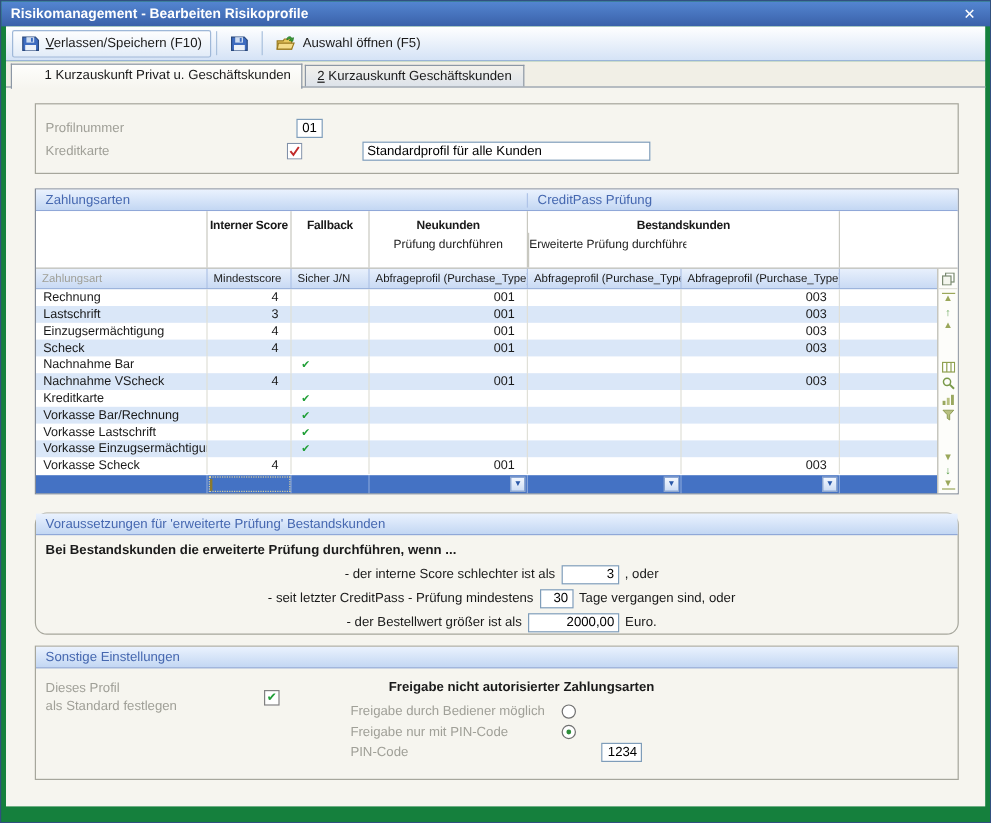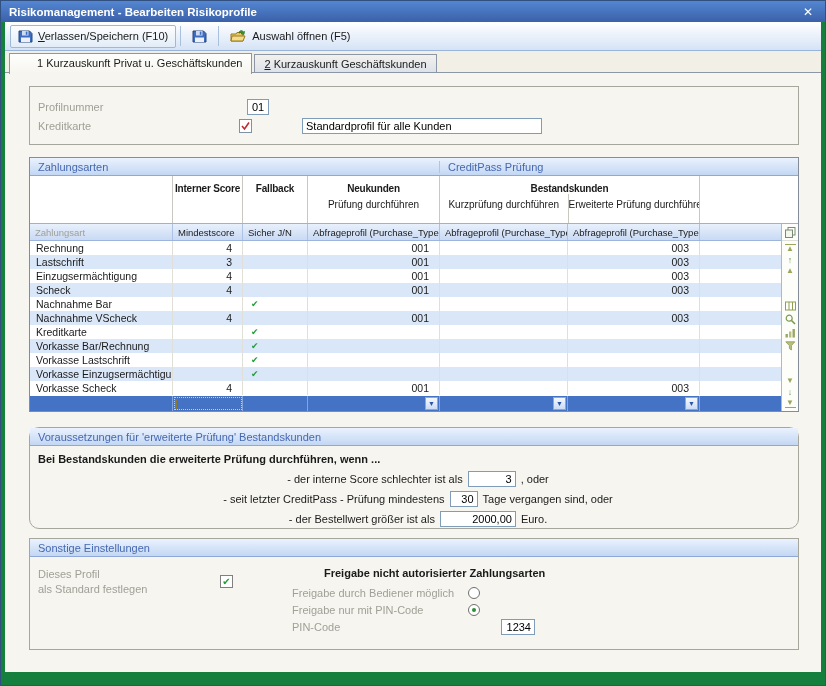--- a/index.html
+++ b/index.html
@@ -205,21 +205,20 @@
         <div class="gc g1"></div>
         <div class="gc g2 bt">Interner Score</div>
         <div class="gc g3 bt">Fallback</div>
         <div class="gc g4">
           <div class="bt">Neukunden</div>
           <div class="subt">Prüfung durchführen</div>
         </div>
         <div class="gc g56">
           <div class="bt">Bestandskunden</div>
           <div class="subs">
-            <div class="s1 subt">Kurzprüfung durchführen</div>
             <div class="s2 subt">Erweiterte Prüfung durchführen</div>
           </div>
         </div>
         <div class="gc g7"></div>
       </div>
       <div class="subhead">
         <div class="c c1 glabel">Zahlungsart</div>
         <div class="c c2">Mindestscore</div>
         <div class="c c3">Sicher J/N</div>
         <div class="c c4">Abfrageprofil (Purchase_Type)</div>

